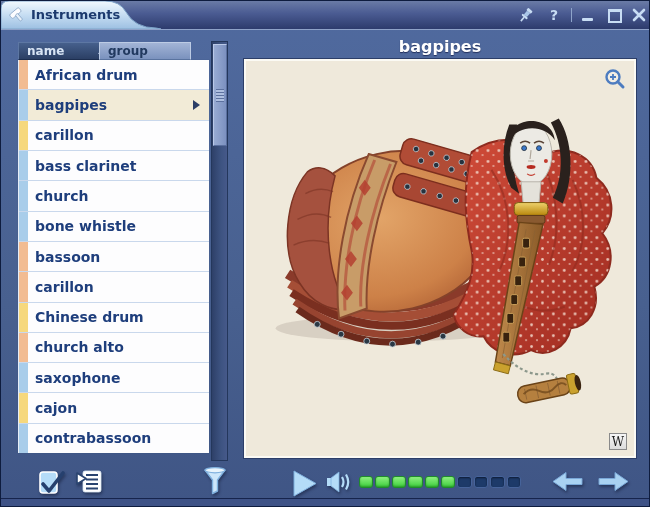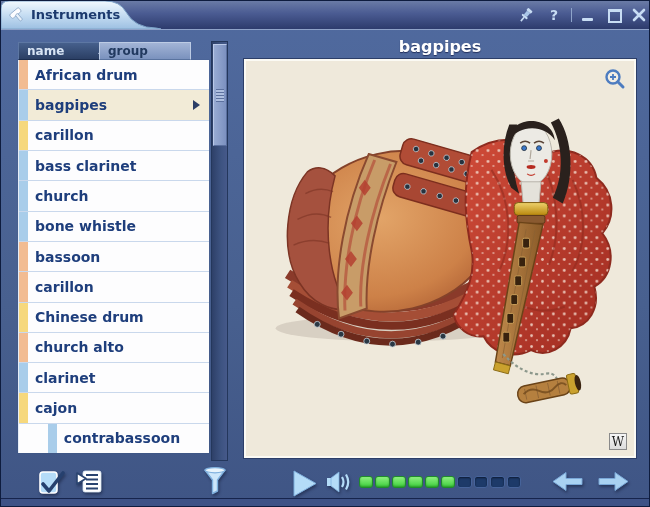--- a/index.html
+++ b/index.html
@@ -28,21 +28,21 @@
   .col-group{left:98px;width:92px;background:linear-gradient(180deg,#a2b4d6,#7a92be);
              color:#21395f;border:1px solid #bccbe4;border-bottom-color:#5d77a3;}
   .sort-asc{position:absolute;right:7px;top:5px;width:0;height:0;
             border-left:4px solid transparent;border-right:4px solid transparent;
             border-bottom:6px solid #c2d2ea;}
   
   .list{position:absolute;left:17px;top:59px;width:190px;height:393px;background:#fbfcff;
         display:flex;flex-direction:column;border-left:1px solid #e6edf7;box-shadow:0 0 0 1px #32477414;}
   .row{flex:1;display:flex;align-items:center;position:relative;background:#fdfdfe;
        border-bottom:1px solid #c9d8ec;}
-  .row:last-child{border-bottom:none;justify-content:center;}
+  .row:last-child{border-bottom:none;}
   .chip{width:9px;align-self:stretch;}
   .lbl{margin-left:7px;font-size:14px;font-weight:bold;color:#1e3e7c;white-space:nowrap;}
   .row.selected{background:#f2ebd7;}
   .sel-arrow{display:none;position:absolute;right:9px;top:50%;transform:translateY(-50%);
              width:0;height:0;border-top:5px solid transparent;border-bottom:5px solid transparent;
              border-left:7px solid #2c3e66;}
   .row.selected .sel-arrow{display:block;}
   
   .scrollbar{position:absolute;left:210px;top:40px;width:17px;height:420px;box-sizing:border-box;
              background:linear-gradient(90deg,#2e4068,#3d5381 60%,#46598a);border:1px solid #24375c;}
@@ -185,21 +185,21 @@
     <span class="lbl">Chinese drum</span>
 
   </div>
       <div class="row">
     <span class="chip" style="background: rgb(242, 188, 146);"></span>
     <span class="lbl">church alto</span>
 
   </div>
       <div class="row">
     <span class="chip" style="background: rgb(169, 205, 234);"></span>
-    <span class="lbl">clarinet</span>
+    <span class="lbl">saxophone</span>
 
   </div>
       <div class="row">
     <span class="chip" style="background: rgb(246, 216, 125);"></span>
     <span class="lbl">cajon</span>
 
   </div>
       <div class="row">
     <span class="chip" style="background: rgb(169, 205, 234);"></span>
     <span class="lbl">contrabassoon</span>

